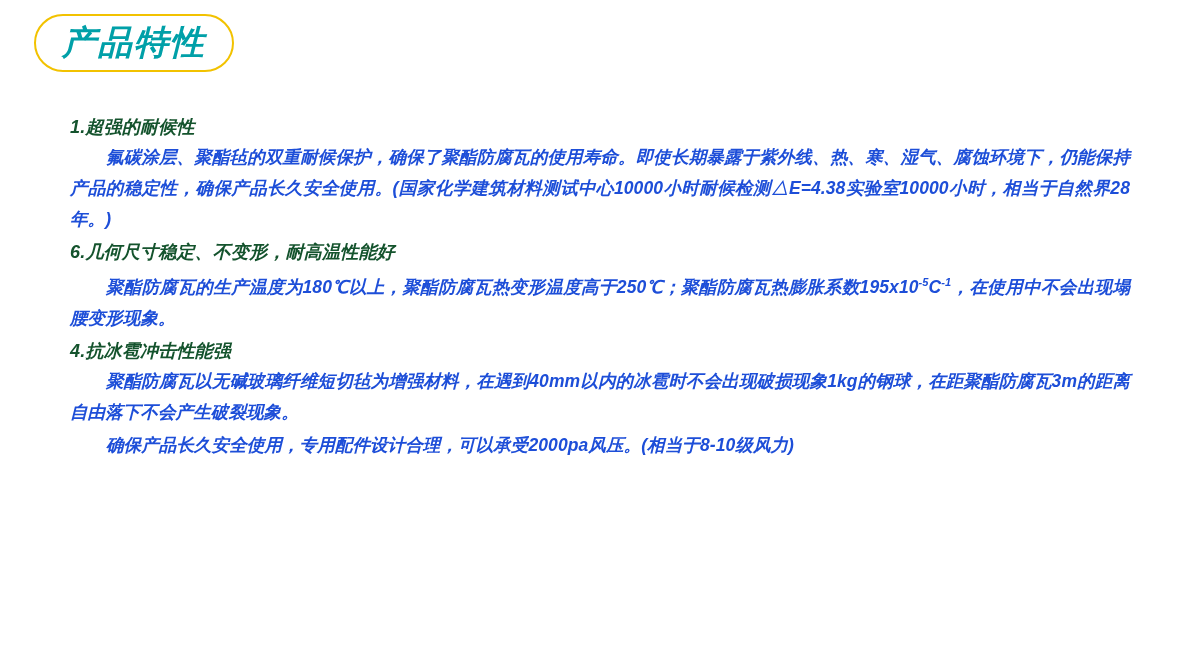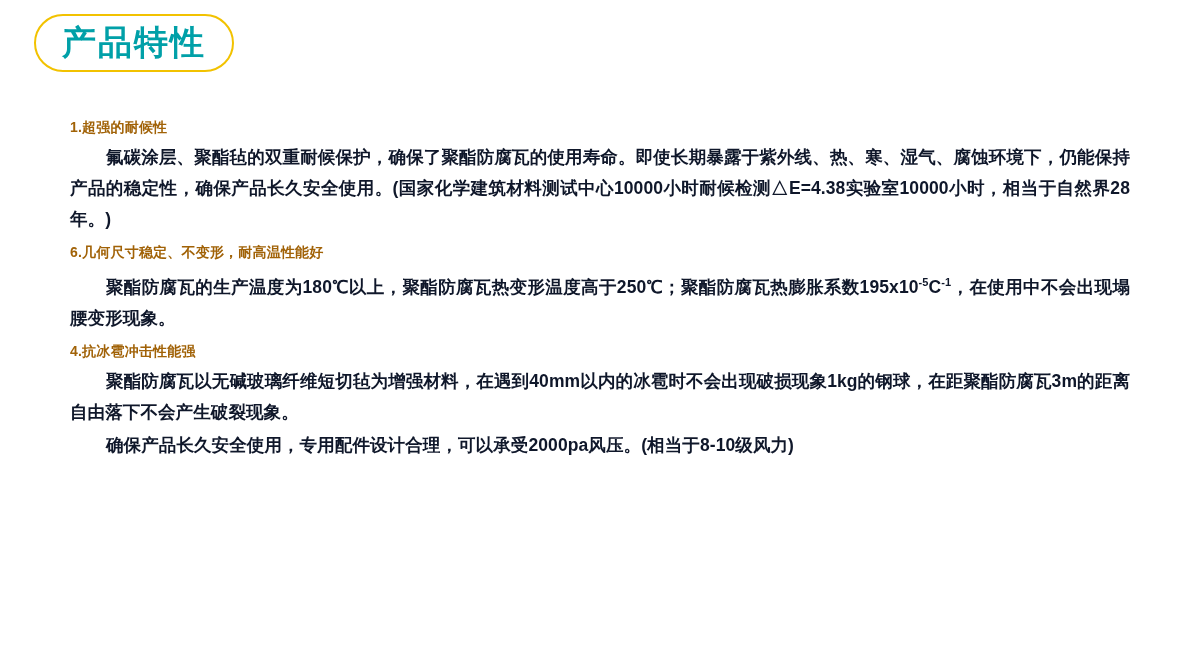--- a/index.html
+++ b/index.html
@@ -11,20 +11,21 @@
     height: 656px;
     background: #ffffff;
     font-family: "Liberation Sans", sans-serif;
     overflow: hidden;
   }
   .page {
     position: relative;
     width: 1193px;
     height: 646px;
     box-sizing: border-box;
+    font-style: italic;
   }
   
   .title-wrap {
     position: absolute;
     left: 34px;
     top: 14px;
   }
   .title-badge {
     display: inline-block;
     border: 2px solid #f2c200;
@@ -44,28 +45,28 @@
   .content {
     position: absolute;
     left: 70px;
     top: 112px;
     width: 1060px;
   }
   .section {
     margin-bottom: 2px;
   }
   .sec-head {
-    color: #a16207;
-    font-size: 14px;
+    color: #14532d;
+    font-size: 18px;
     font-weight: bold;
     line-height: 30px;
     letter-spacing: 0.2px;
   }
   .sec-body {
-    color: #0f172a;
+    color: #1d4ed8;
     font-size: 17.5px;
     font-weight: bold;
     line-height: 31px;
     text-indent: 36px;
     letter-spacing: 0.1px;
     text-align: justify;
   }
   sup {
     font-size: 11px;
     vertical-align: super;

